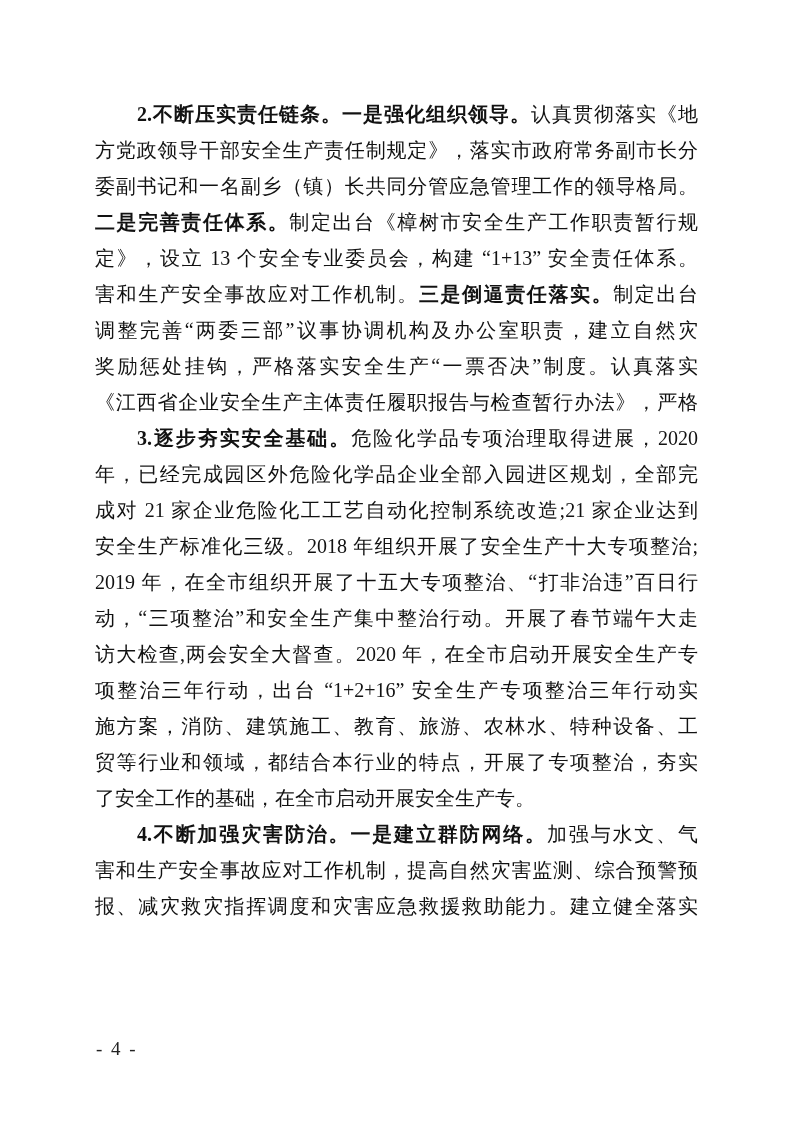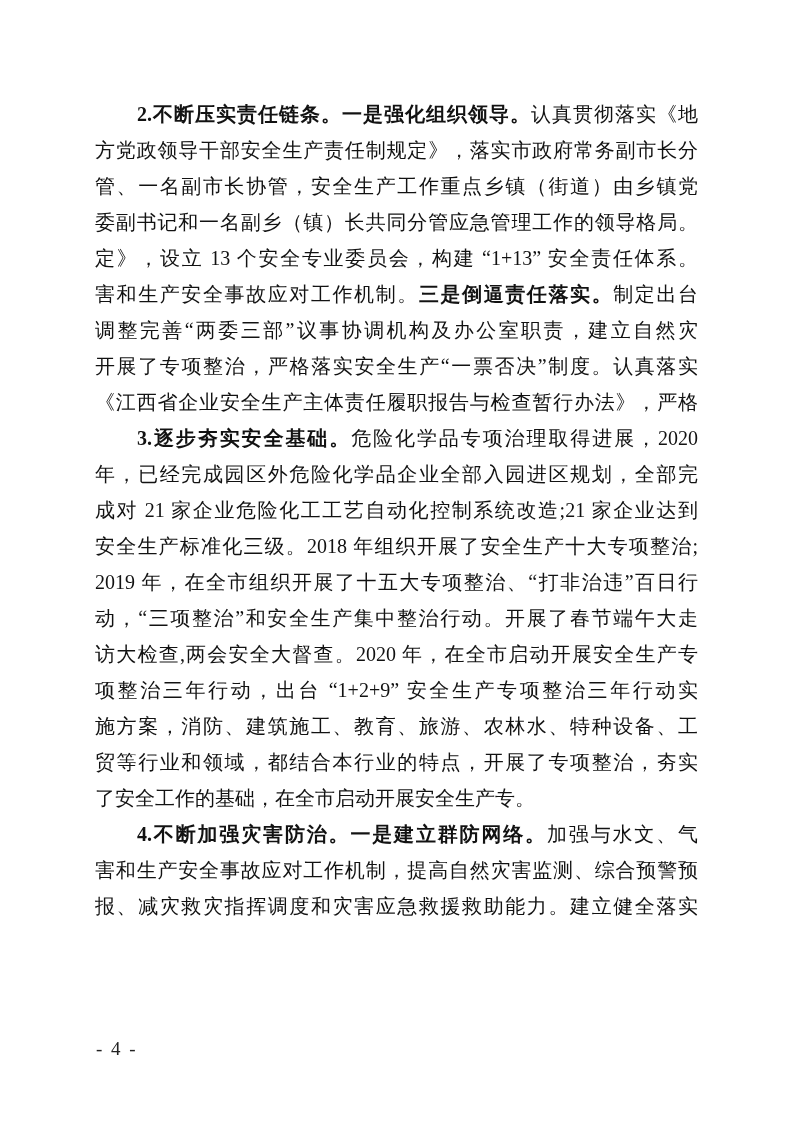--- a/index.html
+++ b/index.html
@@ -54,35 +54,35 @@
     color: #222222;
   }
 </style>
 </head>
 <body>
 
 <div class="page">
   <div class="doc-body" id="doc-body">
       <div class="line indent"><span class="seg bold">2.不断压实责任链条。一是强化组织领导。</span><span class="seg">认真贯彻落实《地</span></div>
       <div class="line"><span class="seg">方党政领导干部安全生产责任制规定》，落实市政府常务副市长分</span></div>
-      <div class="line"><span class="seg">管、一名副市长协管，安全生产工作重点乡镇（街道）由乡镇党</span></div>
       <div class="line"><span class="seg">委副书记和一名副乡（镇）长共同分管应急管理工作的领导格局。</span></div>
+      <div class="line"><span class="seg bold">二是完善责任体系。</span><span class="seg">制定出台《樟树市安全生产工作职责暂行规</span></div>
       <div class="line"><span class="seg">定》，设立 13 个安全专业委员会，构建 “1+13” 安全责任体系。</span></div>
       <div class="line"><span class="seg">害和生产安全事故应对工作机制。</span><span class="seg bold">三是倒逼责任落实。</span><span class="seg">制定出台</span></div>
       <div class="line"><span class="seg">调整完善“两委三部”议事协调机构及办公室职责，建立自然灾</span></div>
-      <div class="line"><span class="seg">开展了专项整治，严格落实安全生产“一票否决”制度。认真落实</span></div>
+      <div class="line"><span class="seg">奖励惩处挂钩，严格落实安全生产“一票否决”制度。认真落实</span></div>
       <div class="line"><span class="seg">《江西省企业安全生产主体责任履职报告与检查暂行办法》，严格</span></div>
       <div class="line indent"><span class="seg bold">3.逐步夯实安全基础。</span><span class="seg">危险化学品专项治理取得进展，2020</span></div>
       <div class="line"><span class="seg">年，已经完成园区外危险化学品企业全部入园进区规划，全部完</span></div>
       <div class="line"><span class="seg">成对 21 家企业危险化工工艺自动化控制系统改造;21 家企业达到</span></div>
       <div class="line"><span class="seg">安全生产标准化三级。2018 年组织开展了安全生产十大专项整治;</span></div>
       <div class="line"><span class="seg">2019 年，在全市组织开展了十五大专项整治、“打非治违”百日行</span></div>
       <div class="line"><span class="seg">动，“三项整治”和安全生产集中整治行动。开展了春节端午大走</span></div>
       <div class="line"><span class="seg">访大检查,两会安全大督查。2020 年，在全市启动开展安全生产专</span></div>
-      <div class="line"><span class="seg">项整治三年行动，出台 “1+2+9” 安全生产专项整治三年行动实</span></div>
+      <div class="line"><span class="seg">项整治三年行动，出台 “1+2+16” 安全生产专项整治三年行动实</span></div>
       <div class="line"><span class="seg">施方案，消防、建筑施工、教育、旅游、农林水、特种设备、工</span></div>
       <div class="line"><span class="seg">贸等行业和领域，都结合本行业的特点，开展了专项整治，夯实</span></div>
       <div class="line last"><span class="seg">了安全工作的基础，在全市启动开展安全生产专。</span></div>
       <div class="line indent"><span class="seg bold">4.不断加强灾害防治。一是建立群防网络。</span><span class="seg">加强与水文、气</span></div>
       <div class="line"><span class="seg">害和生产安全事故应对工作机制，提高自然灾害监测、综合预警预</span></div>
       <div class="line"><span class="seg">报、减灾救灾指挥调度和灾害应急救援救助能力。建立健全落实</span></div>
     </div>
   <div class="footer">- 4 -</div>
 </div>
 

